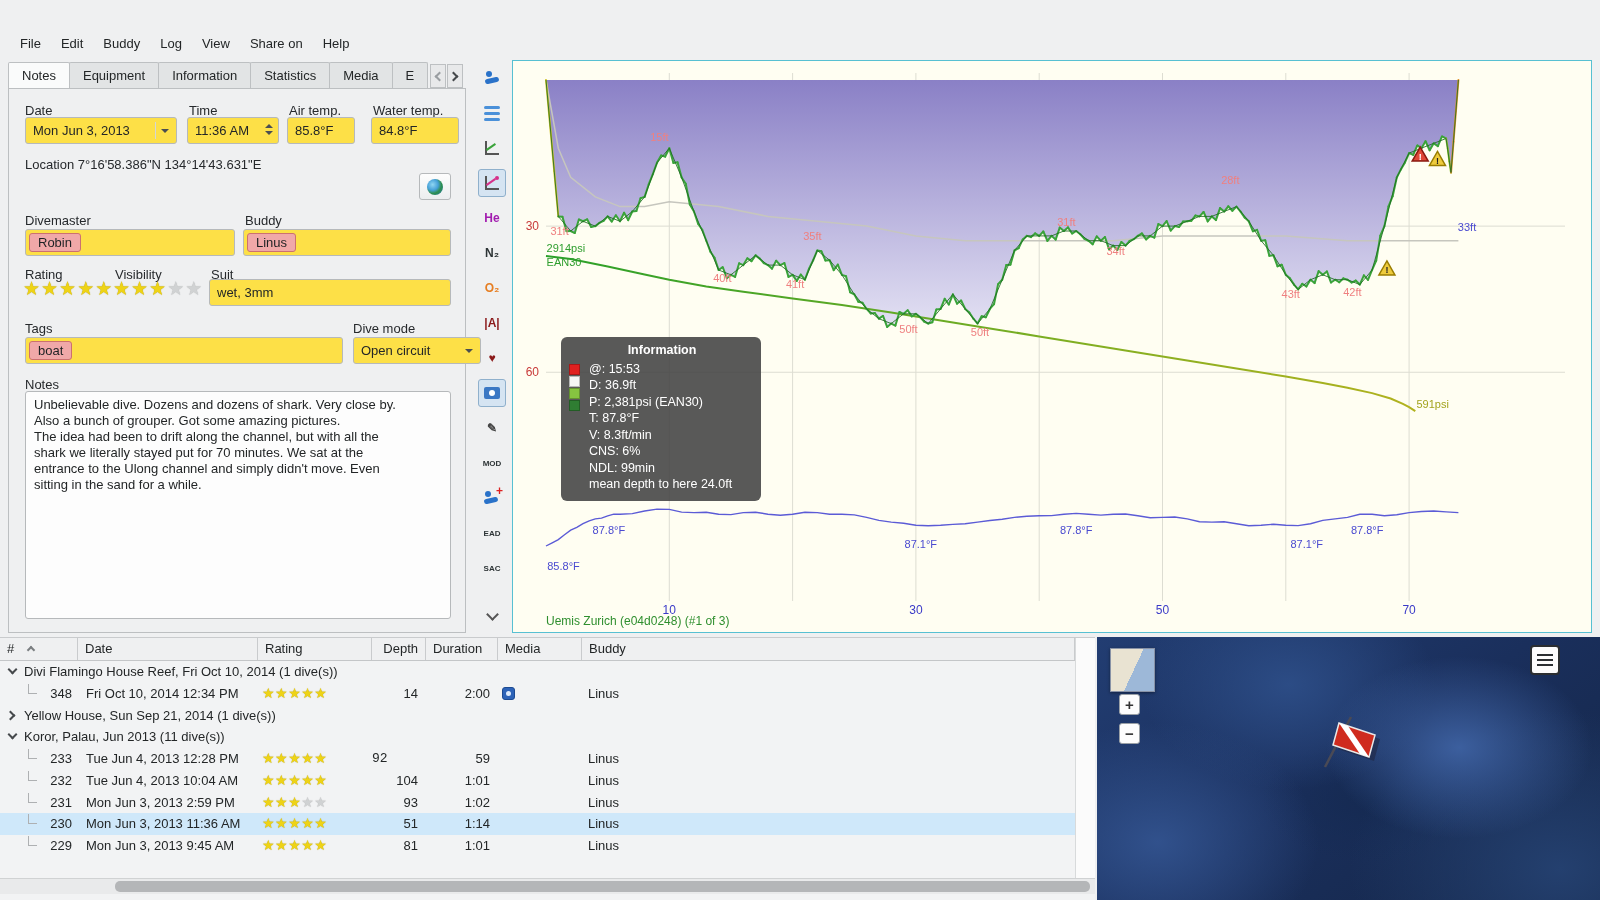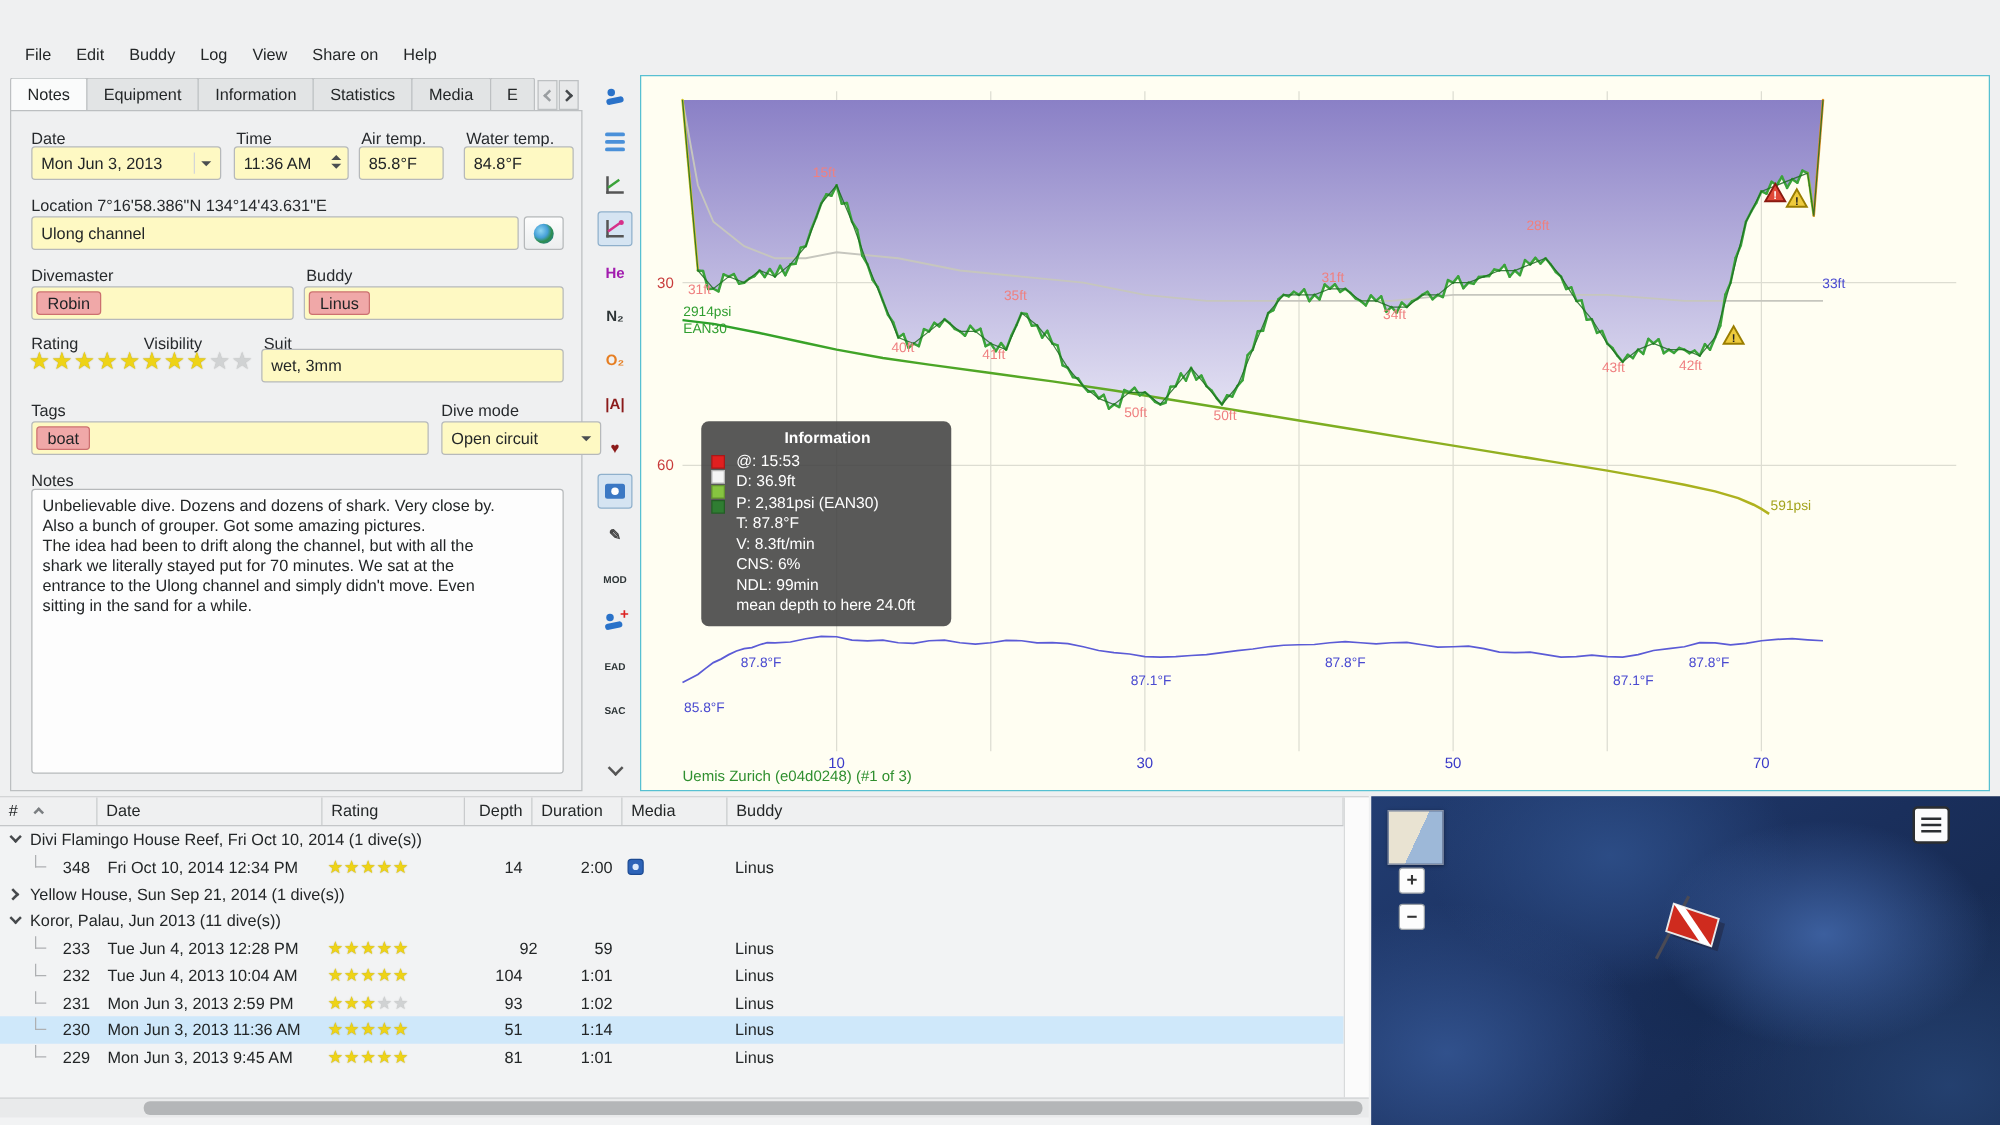--- a/index.html
+++ b/index.html
@@ -36,21 +36,21 @@
   .tab.active { background:#fafbfb; }
   .tabscroll { position:absolute; top:64px; width:16px; height:24px; background:#e8e9ea;
                border:1px solid #bdc0c2; display:flex; align-items:center; justify-content:center; }
   .ts-chev { width:7px; height:7px; border-right:2px solid #9a9ea1; border-bottom:2px solid #9a9ea1; }
   .ts-left  { left:430px; } .ts-left  .ts-chev { transform:rotate(135deg); margin-left:3px; }
   .ts-right { left:447px; } .ts-right .ts-chev { transform:rotate(-45deg); margin-right:3px; border-color:#44484b; }
 
   .pane { position:absolute; left:8px; top:88px; width:458px; height:545px; background:#eff0f1;
           border:1px solid #bcbfc1; }
   .flabel { position:absolute; font-size:13px; color:#26292c; white-space:nowrap; }
-  .fld { position:absolute; height:27px; background:#fef9c3; border:1px solid #b6b9bb; border-radius:3px;
+  .fld { position:absolute; height:27px; background:#fde047; border:1px solid #b6b9bb; border-radius:3px;
          display:flex; align-items:center; padding:0 7px; font-size:13px; }
   .combo .cb-arrow { position:absolute; right:7px; top:11px; width:0; height:0;
          border:4px solid transparent; border-top-color:#4a4e51; }
   .combo .cb-sep { position:absolute; right:20px; top:4px; bottom:4px; width:1px; background:#d4d6d7; }
   .spin-arrows { position:absolute; right:5px; top:4px; display:flex; flex-direction:column; gap:3px; }
   .sa-up { width:0; height:0; border:4px solid transparent; border-bottom-color:#4a4e51; margin-top:-2px; }
   .sa-dn { width:0; height:0; border:4px solid transparent; border-top-color:#4a4e51; }
   .chip { display:inline-block; background:#f0a8a8; border:1px solid #cc7070; border-radius:3px;
           padding:1px 8px; color:#1e2224; font-size:13px; }
   .stars-lg span { font-size:19px; letter-spacing:1px; }
@@ -207,23 +207,20 @@
         </span>
     </div>
     <div class="fld" style="left:278px;top:28px;width:68px">
       <span>85.8°F</span>
     </div>
     <div class="fld" style="left:362px;top:28px;width:88px">
       <span>84.8°F</span>
     </div>
 
     <div class="flabel" style="left:16px;top:68px">Location 7°16'58.386"N 134°14'43.631"E</div>
-    <div class="fld" style="left:16px;top:84px;width:390px">
-      <span>Ulong channel</span>
-    </div>
     <div class="globe-btn" style="left:410px;top:84px">
       <div class="globe"></div>
     </div>
 
     <div class="flabel" style="left:16px;top:124px">Divemaster</div>
     <div class="flabel" style="left:236px;top:124px">Buddy</div>
     <div class="fld" style="left:16px;top:140px;width:210px;padding:0 3px">
       <span class="chip">Robin</span>
     </div>
     <div class="fld" style="left:234px;top:140px;width:208px;padding:0 3px">
@@ -656,21 +653,21 @@
         </div>
         <div class="dl-row" style="top: 65.25px;">
           <div class="exp-chev exp-open"></div>
           <div class="dl-cell" style="left: 24px;">Koror, Palau, Jun 2013 (11 dive(s))</div>
         </div>
         <div class="dl-row" style="top: 87px;">
           <div class="tree-el"></div>
           <div class="dl-cell" style="left: 44px; width: 28px; text-align: right;">233</div>
           <div class="dl-cell" style="left: 86px;">Tue Jun 4, 2013 12:28 PM</div>
           <div class="stars-sm dl-cell" style="left: 262px;"><span class="st-f">★</span><span class="st-f">★</span><span class="st-f">★</span><span class="st-f">★</span><span class="st-f">★</span></div>
-          <div class="dl-cell" style="left: 384px; width: 46px; text-align: right;">92</div>
+          <div class="dl-cell" style="left: 372px; width: 46px; text-align: left; font-family: Liberation Mono, monospace;">92</div>
           <div class="dl-cell" style="left: 426px; width: 64px; text-align: right;">59</div>
           <div class="dl-cell" style="left: 588px;">Linus</div>
         </div>
         <div class="dl-row" style="top: 108.75px;">
           <div class="tree-el"></div>
           <div class="dl-cell" style="left: 44px; width: 28px; text-align: right;">232</div>
           <div class="dl-cell" style="left: 86px;">Tue Jun 4, 2013 10:04 AM</div>
           <div class="stars-sm dl-cell" style="left: 262px;"><span class="st-f">★</span><span class="st-f">★</span><span class="st-f">★</span><span class="st-f">★</span><span class="st-f">★</span></div>
           <div class="dl-cell" style="left: 372px; width: 46px; text-align: right;">104</div>
           <div class="dl-cell" style="left: 426px; width: 64px; text-align: right;">1:01</div>

